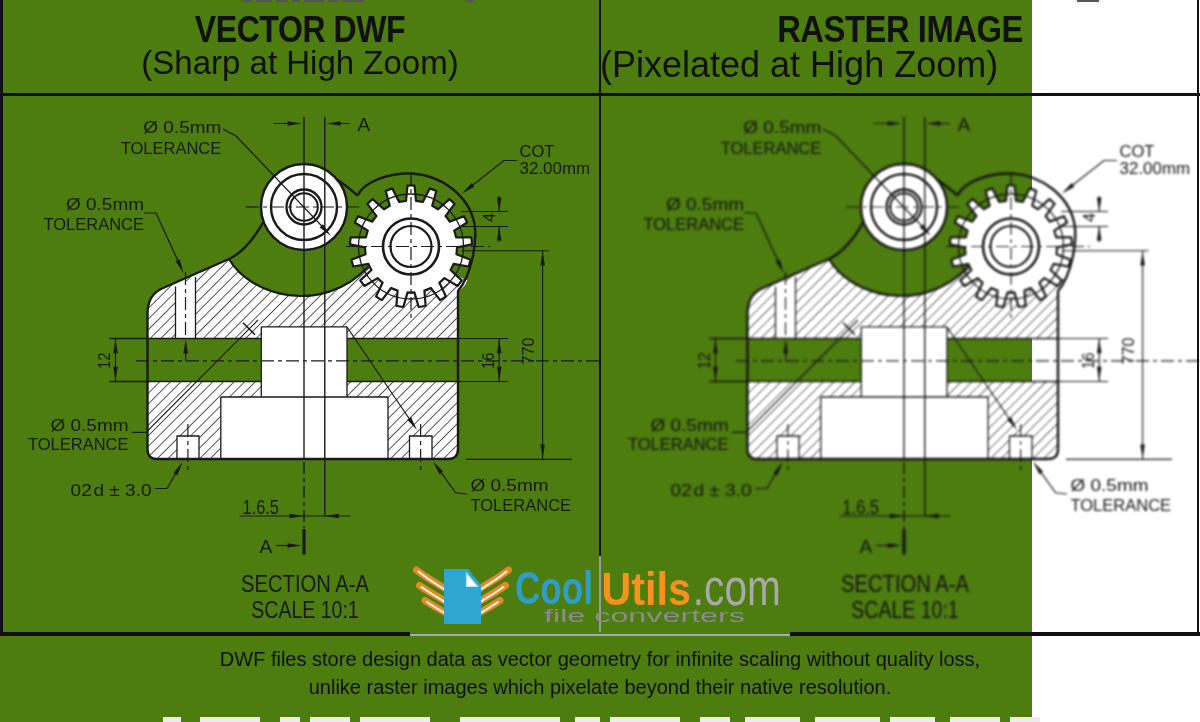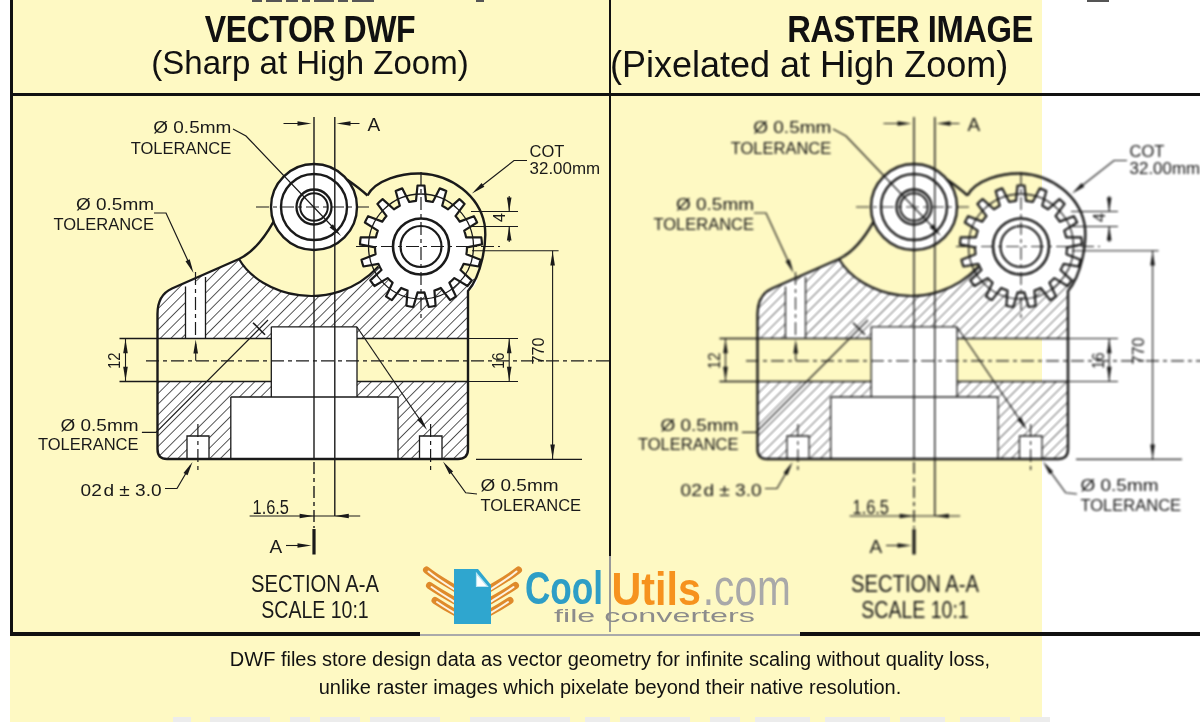--- a/index.html
+++ b/index.html
@@ -1,18 +1,18 @@
 <!DOCTYPE html>
 <html><head><meta charset="utf-8"><style>
 html,body{margin:0;padding:0;background:#fff;width:1200px;height:722px;overflow:hidden}
 *{box-sizing:border-box}
 .abs{position:absolute}
 </style></head>
 <body>
-<div class="abs" style="left:10px;top:0;width:1032px;height:722px;background:#fef9c3;font-family:'Liberation Sans',sans-serif">
+<div class="abs" style="left:0;top:0;width:1032px;height:722px;background:#4d7c0f;font-family:'Liberation Sans',sans-serif">
 
 <div class="abs" style="left:0;top:9px;width:600px;text-align:center;font-size:36px;font-weight:bold;color:#111;letter-spacing:-0.5px;transform:scaleX(0.89)">VECTOR DWF</div>
 <div class="abs" style="left:0;top:44px;width:600px;text-align:center;font-size:33px;color:#111">(Sharp at High Zoom)</div>
 <div class="abs" style="left:600px;top:9px;width:600px;text-align:center;font-size:36px;font-weight:bold;color:#111;letter-spacing:-0.5px;transform:scaleX(0.91)">RASTER IMAGE</div>
 <div class="abs" style="left:600px;top:44px;width:600px;text-align:left;font-size:36px;color:#111">(Pixelated at High Zoom)</div>
 
 <div class="abs" style="left:0;top:0;width:2.5px;height:633px;background:#111"></div>
 <div class="abs" style="left:1196.5px;top:0;width:2.5px;height:633px;background:#111"></div>
 <div class="abs" style="left:0;top:93px;width:1200px;height:3px;background:#111"></div>
 <div class="abs" style="left:599px;top:0;width:2px;height:556px;background:#111"></div>

